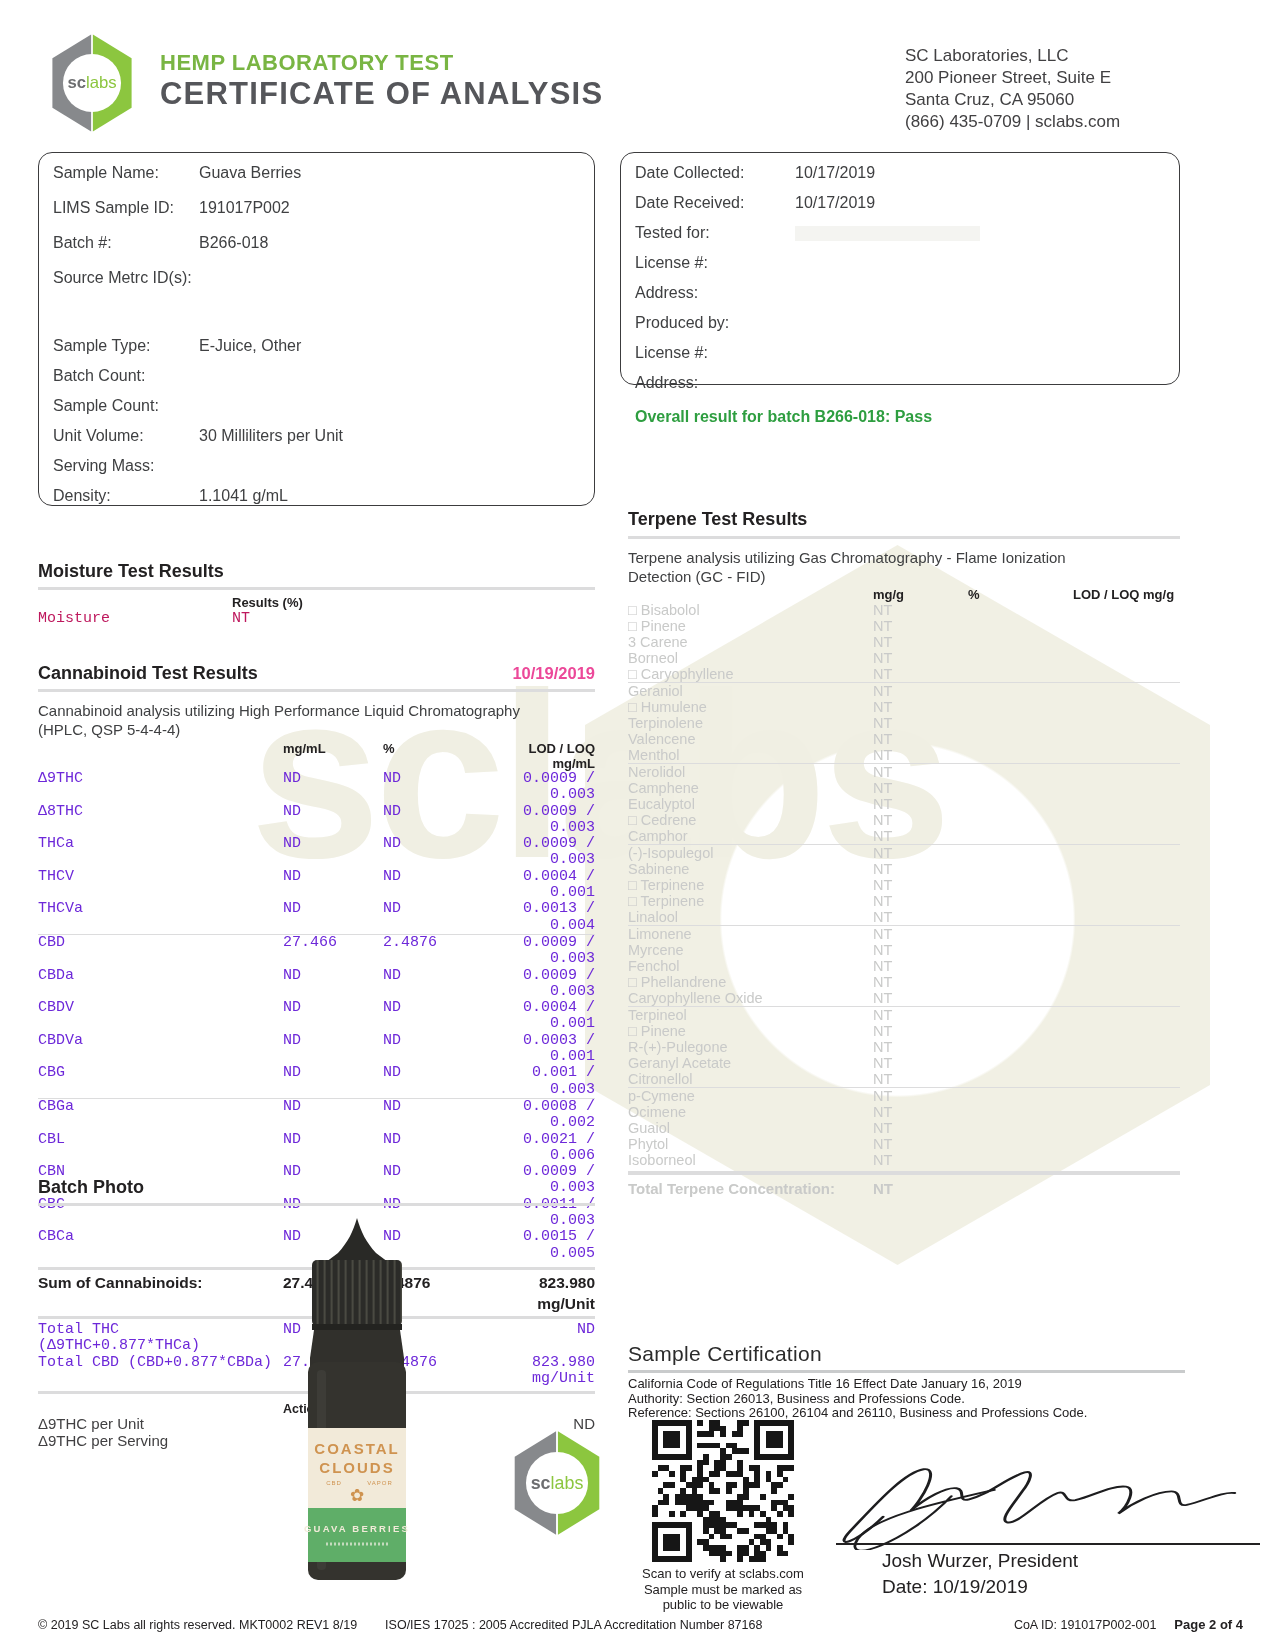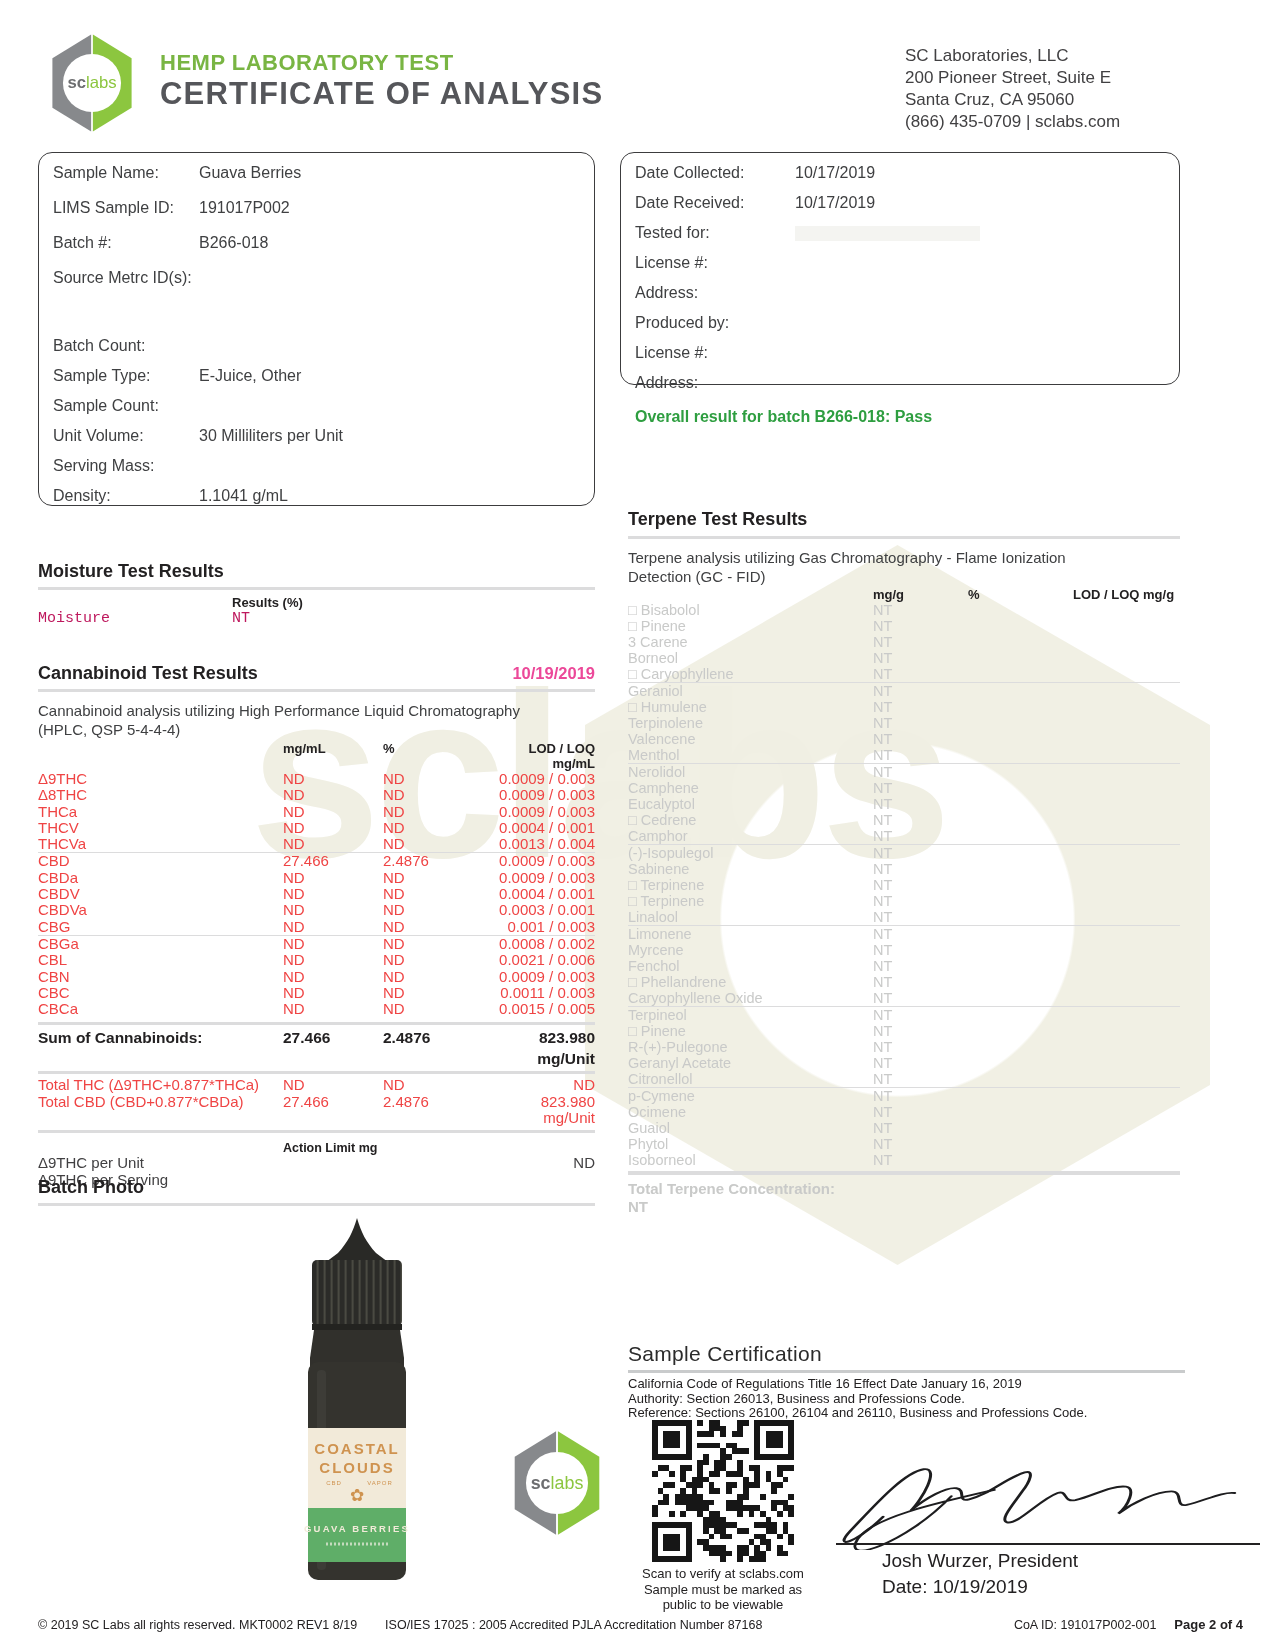--- a/index.html
+++ b/index.html
@@ -53,21 +53,21 @@
   .cann-titlebar{display:flex;align-items:baseline;}
   .cann-titlebar .section-title{flex:1;}
   .cann-date{font-size:16.5px;font-weight:bold;color:#ec4899;}
   .cann .rule{margin-top:5px;}
   .method{margin-top:9px;font-size:15px;line-height:19px;color:#3f4042;}
   .can-heads{display:flex;margin-top:2px;}
   .can-heads .h0{width:245px;}
   .can-heads .h1{width:100px;}
   .can-heads .h2{width:115px;}
   .can-heads .h3{flex:1;text-align:right;}
-  .can-row{display:flex;font-size:15px;line-height:16.3px;color:#ef4444;}
+  .can-row{display:flex;font-size:15px;line-height:16.3px;color:#6d28d9;font-family:Liberation Mono, monospace;}
   .can-row .n{width:245px;}
   .can-row .a{width:100px;}
   .can-row .b{width:115px;}
   .can-row .l{flex:1;text-align:right;}
   .can-row.divider{border-bottom:1px solid #dcdcdd;}
   .sum-row{display:flex;font-size:15.5px;line-height:21px;font-weight:bold;color:#232122;
            border-top:3px solid #dcdcdd;border-bottom:3px solid #dcdcdd;margin-top:5px;padding:2px 0;}
   .sum-row .n{width:245px;}
   .sum-row .a{width:100px;}
   .sum-row .b{width:115px;}
@@ -92,21 +92,21 @@
   .terp-heads{display:flex;margin-top:1px;}
   .terp-heads .h0{width:245px;}
   .terp-heads .h1{width:95px;}
   .terp-heads .h2{width:105px;}
   .terp-heads .h3{flex:1;text-align:left;}
   .terp-row{display:flex;font-size:14.5px;line-height:16px;color:#c9cac9;}
   .terp-row .n{width:245px;}
   .terp-row .v{flex:1;}
   .terp-row.divider{border-bottom:1px solid #dcdcdd;}
   .terp-total{display:flex;font-size:15px;line-height:18px;font-weight:bold;color:#c9cac9;
-              border-top:4px solid #dcdcdd;margin-top:3px;padding-top:5px;flex-direction:column;}
+              border-top:4px solid #dcdcdd;margin-top:3px;padding-top:5px;}
   .terp-total .n{width:245px;}
 
   
   .cert{left:628px;top:1342px;width:557px;}
   .cert-title{font-size:21px;color:#2b2b2b;letter-spacing:.3px;}
   .cert .rule{margin-top:4px;background:#c9cbcc;}
   .cert-lines{margin-top:4px;font-size:13px;line-height:14.5px;color:#232122;}
   .qr{left:652px;top:1420px;width:142px;height:142px;}
   .qr-caption{left:628px;top:1566px;width:190px;text-align:center;font-size:13px;line-height:15.5px;color:#232122;}
   .sig-svg{left:830px;top:1455px;width:430px;height:95px;}
@@ -157,26 +157,26 @@
       </div>
       <div class="info-row">
         <span class="lbl">Batch #:</span>
         <span class="val">B266-018</span>
       </div>
       <div class="info-row gap-after">
         <span class="lbl">Source Metrc ID(s):</span>
         <span class="val"></span>
       </div>
       <div class="info-row tight">
-        <span class="lbl">Batch Count:</span>
-        <span class="val"></span>
-      </div>
-      <div class="info-row tight">
         <span class="lbl">Sample Type:</span>
         <span class="val">E-Juice, Other</span>
+      </div>
+      <div class="info-row tight">
+        <span class="lbl">Batch Count:</span>
+        <span class="val"></span>
       </div>
       <div class="info-row tight">
         <span class="lbl">Sample Count:</span>
         <span class="val"></span>
       </div>
       <div class="info-row tight">
         <span class="lbl">Unit Volume:</span>
         <span class="val">30 Milliliters per Unit</span>
       </div>
       <div class="info-row tight">

